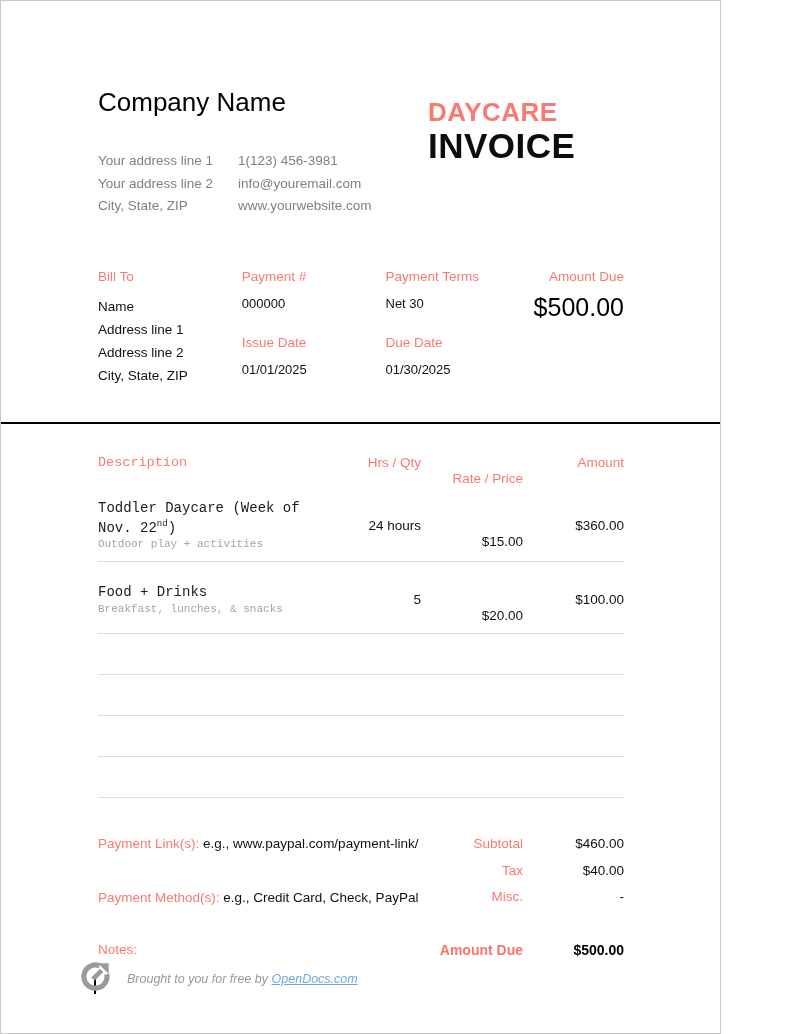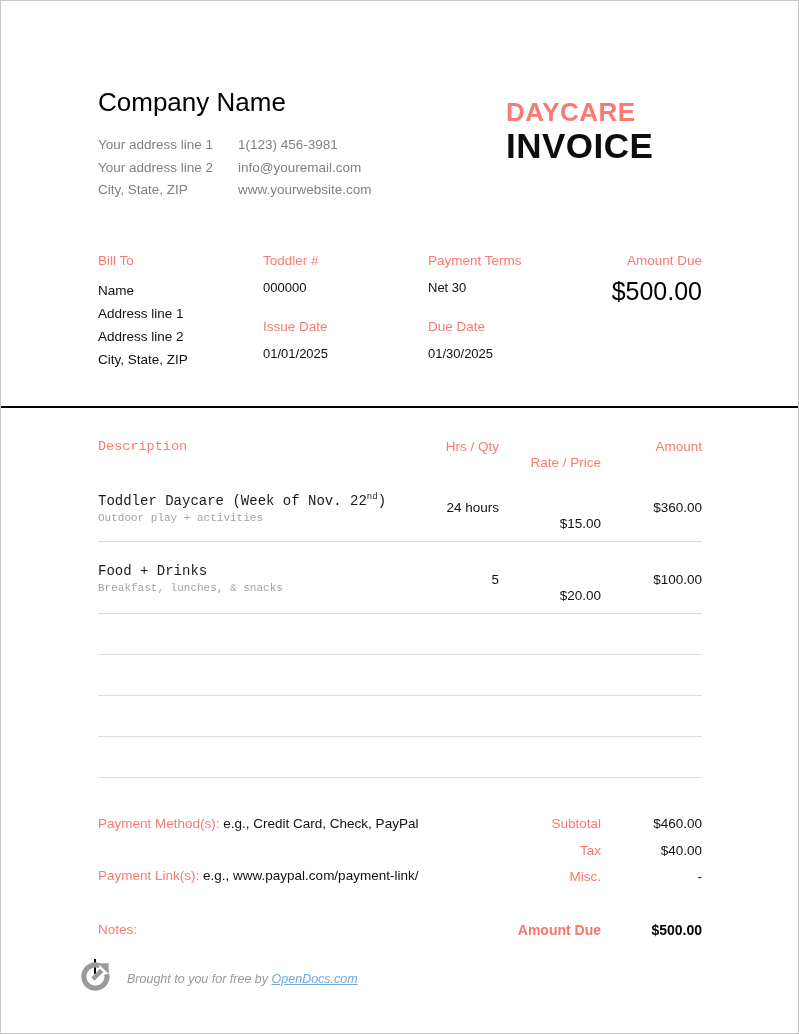--- a/index.html
+++ b/index.html
@@ -4,33 +4,33 @@
 <style>
   * { margin: 0; padding: 0; box-sizing: border-box; }
   html, body { background: #ffffff; }
   body {
     font-family: "Liberation Sans", sans-serif;
     color: #111;
     width: 799px;
   }
   .page {
     position: relative;
-    width: 799px;
+    width: 721px;
     height: 1034px;
     background: #fff;
     border: 1px solid #c9c9c9;
     overflow: hidden;
   }
   .pad { padding-left: 97px; padding-right: 96px; }
 
   
   .header { margin-top: 86px; display: flex; justify-content: space-between; }
   .company-name { font-size: 26px; line-height: 30px; color: #000; }
   .addr-grid {
-    margin-top: 17px;
+    margin-top: 33px;
     display: grid;
     grid-template-columns: 140px auto;
     font-size: 13.5px;
     line-height: 22.5px;
     color: #808080;
   }
   .title-block { width: 196px; padding-top: 11px; }
   .doc-type { font-size: 26px; font-weight: 700; letter-spacing: 0.5px; color: #f87a72; line-height: 28px; }
   .doc-title { font-size: 35px; font-weight: 900; letter-spacing: 0.5px; color: #0d0d0d; line-height: 38px; margin-top: 1px; }
 
@@ -117,21 +117,21 @@
     <div class="c1">
       <div class="lbl">Bill To</div>
       <div class="billto-lines">
         <div>Name</div>
         <div>Address line 1</div>
         <div>Address line 2</div>
         <div>City, State, ZIP</div>
       </div>
     </div>
     <div class="c2">
-      <div class="lbl">Toddler #</div>
+      <div class="lbl">Payment #</div>
       <div class="val">000000</div>
       <div class="lbl second">Issue Date</div>
       <div class="val">01/01/2025</div>
     </div>
     <div class="c3">
       <div class="lbl">Payment Terms</div>
       <div class="val">Net 30</div>
       <div class="lbl second">Due Date</div>
       <div class="val">01/30/2025</div>
     </div>
@@ -170,27 +170,27 @@
     </div>
 
     <div class="empty-row"></div>
     <div class="empty-row"></div>
     <div class="empty-row"></div>
     <div class="empty-row"></div>
   </div>
 
   <div class="bottom pad">
     <div class="bottom-left">
+      <div class="inline-field row-links">
+        <span class="f-lbl">Payment Link(s):</span>
+        <span class="f-val">e.g., www.paypal.com/payment-link/</span>
+      </div>
       <div class="inline-field row-methods">
         <span class="f-lbl">Payment Method(s):</span>
         <span class="f-val">e.g., Credit Card, Check, PayPal</span>
-      </div>
-      <div class="inline-field row-links">
-        <span class="f-lbl">Payment Link(s):</span>
-        <span class="f-val">e.g., www.paypal.com/payment-link/</span>
       </div>
       <div class="inline-field">
         <span class="f-lbl">Notes:</span>
       </div>
       <div class="caret"></div>
     </div>
 
     <div class="bottom-right">
       <div class="tot-row tot-sub">
         <div class="tot-lbl">Subtotal</div>

